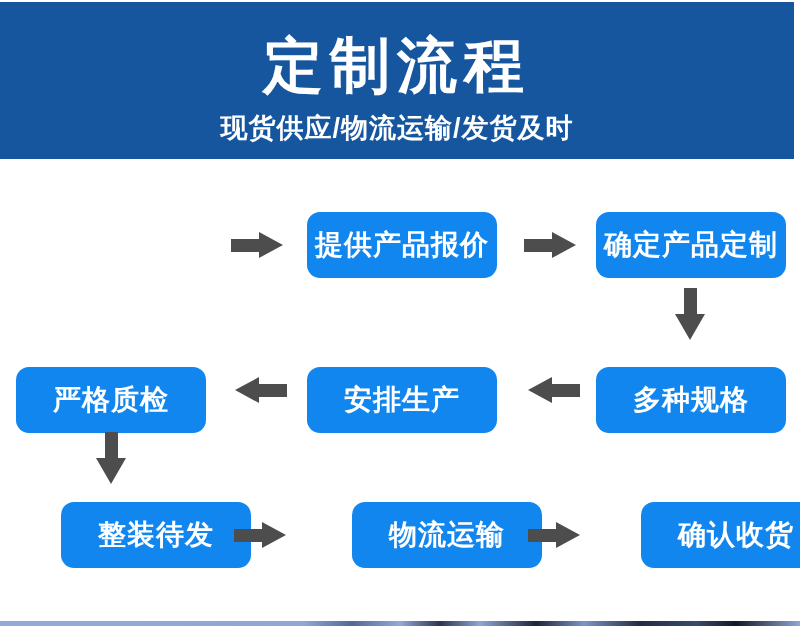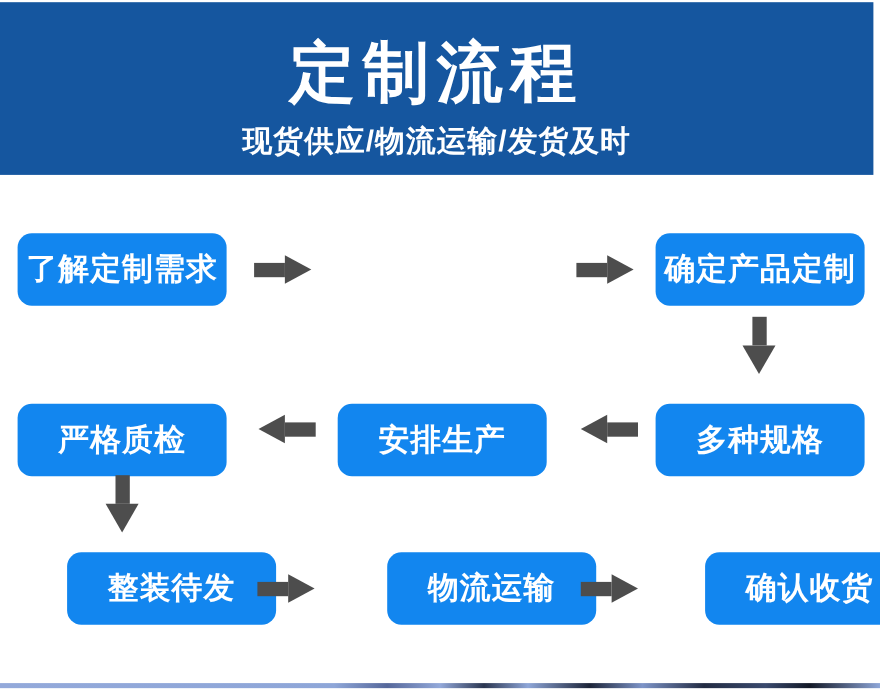--- a/index.html
+++ b/index.html
@@ -118,27 +118,27 @@
 </head>
 <body>
 
 <div id="canvas">
 
   <div class="header-banner">
     <div class="page-title">定制流程</div>
     <div class="page-subtitle">现货供应/物流运输/发货及时</div>
   </div>
 
-  <div class="flow-node r1 c1">了解定制需求</div>
 
   <div class="arrow arrow-right" style="left:231px; top:232px;">
     <span class="shaft"></span>
     <span class="head"></span>
   </div>
 
+  <div class="flow-node r1 c2">提供产品报价</div>
 
   <div class="arrow arrow-right" style="left:524px; top:232px;">
     <span class="shaft"></span>
     <span class="head"></span>
   </div>
 
   <div class="flow-node r1 c3">确定产品定制</div>
 
   <div class="arrow arrow-down" style="left:675px; top:288px;">
     <span class="shaft"></span>

